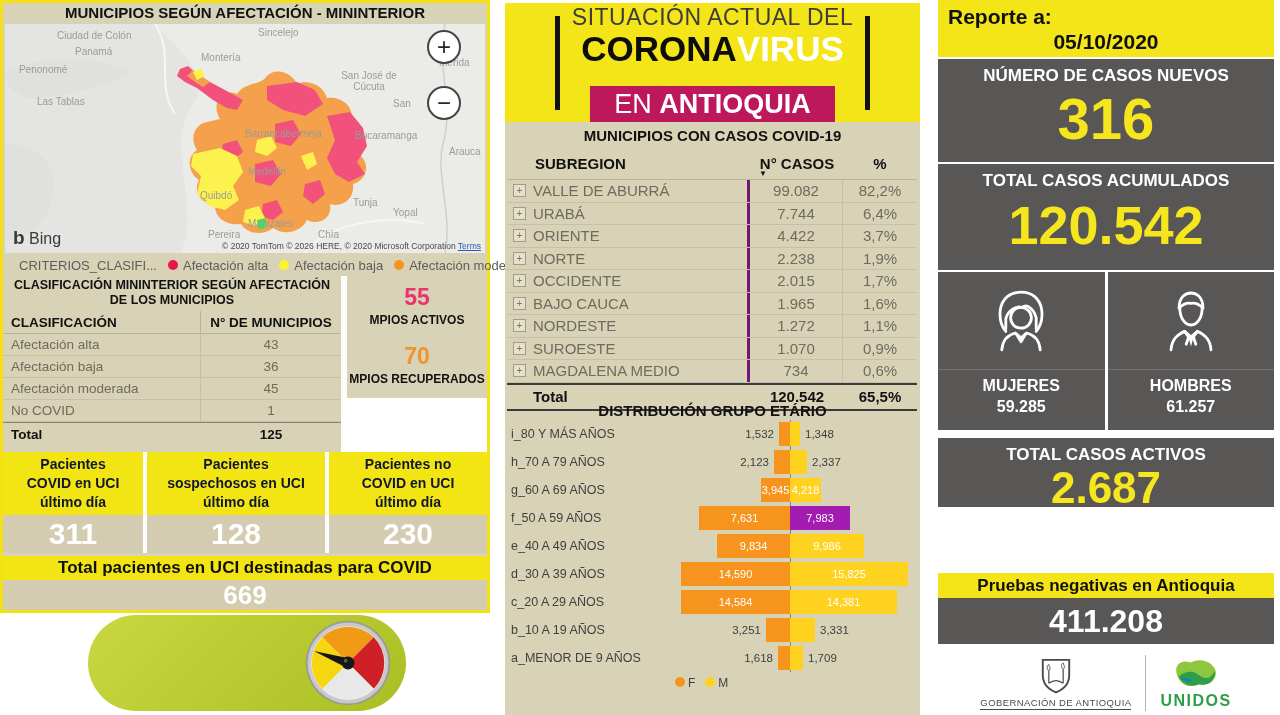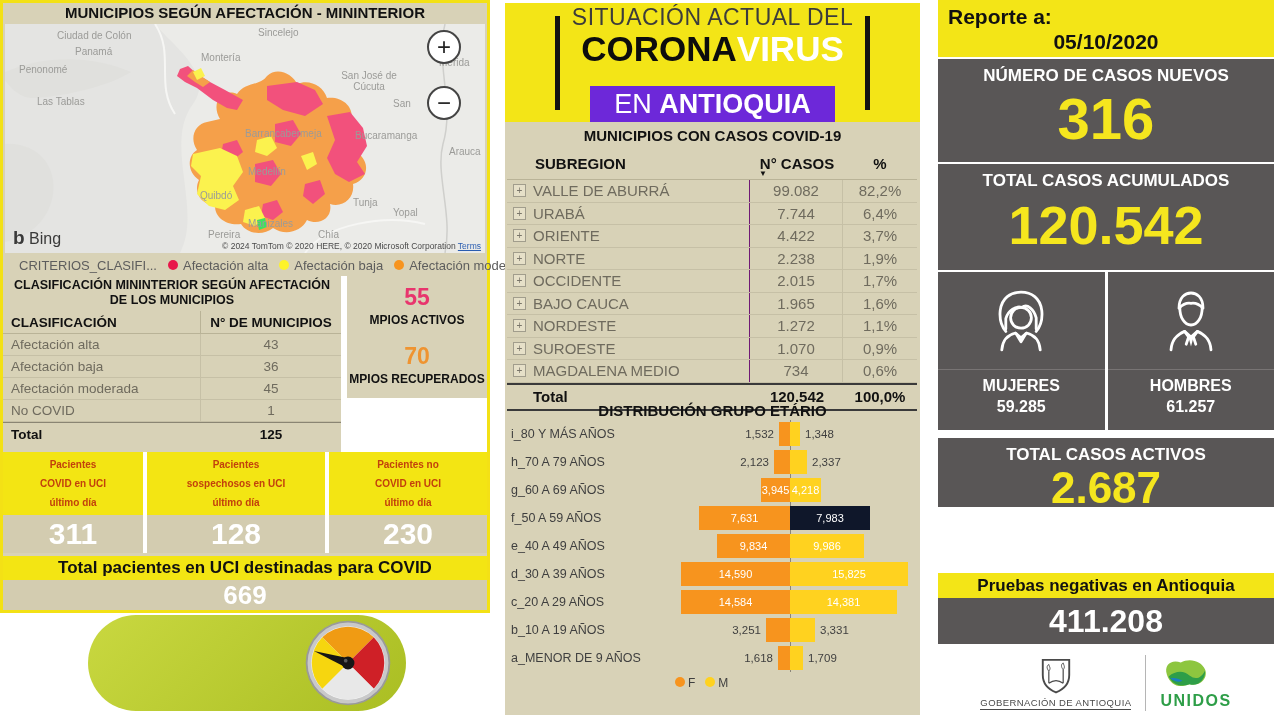--- a/index.html
+++ b/index.html
@@ -42,21 +42,21 @@
   .vgap{position:absolute;left:338px;top:273px;width:6px;height:179px;background:#fff;}
   .statblk{position:absolute;left:344px;top:273px;width:140px;height:122px;text-align:center;}
   .statblk .big{font-size:23px;font-weight:bold;margin-top:8px;}
   .statblk .cap{font-size:12px;font-weight:bold;color:#111;margin-top:2px;}
   .statwhite{position:absolute;left:344px;top:395px;width:140px;height:57px;background:#fff;}
 
   .uci{position:absolute;left:0;top:449px;width:484px;height:101px;display:flex;}
   .uci-col{display:flex;flex-direction:column;}
   .uci-gap{width:4px;background:#fff;}
   .uci-head{background:#f3e513;height:63px;display:flex;flex-direction:column;justify-content:center;
-            text-align:center;font-weight:bold;font-size:10px;color:#c2410c;line-height:19px;}
+            text-align:center;font-weight:bold;font-size:14px;color:#0f172a;line-height:19px;}
   .uci-val{background:#d3ccb0;height:38px;display:flex;align-items:center;justify-content:center;
            color:#fff;font-weight:bold;font-size:30px;}
   .uci-total-label{position:absolute;left:0;top:553px;width:484px;height:24px;background:#f3e513;
                    text-align:center;font-weight:bold;font-size:17px;color:#111;line-height:24px;}
   .uci-total-val{position:absolute;left:0;top:577px;width:484px;height:30px;background:#d3ccb0;
                  text-align:center;font-weight:bold;font-size:26px;color:#fff;line-height:30px;}
 
   .pill{position:absolute;left:88px;top:615px;width:318px;height:96px;border-radius:48px;
         background:linear-gradient(135deg,#c9d840 0%,#aabe23 100%);cursor:pointer;}
   .pill-text{position:absolute;left:32px;top:16px;width:190px;text-align:center;font-weight:bold;
@@ -66,40 +66,40 @@
   
   .center{position:absolute;left:505px;top:0;width:415px;height:715px;}
   .banner{position:absolute;top:3px;left:0;right:0;height:119px;background:#f3e517;
           display:flex;align-items:center;justify-content:center;gap:12px;}
   .bbar{width:5px;height:94px;background:#121212;}
   .banner-txt{text-align:center;}
   .bt1{font-size:23px;color:#3c3c3c;font-weight:500;letter-spacing:.5px;}
   .bt2{font-size:35px;line-height:36px;}
   .bt2 .hard{font-weight:800;color:#0d0d0d;}
   .bt2 .soft{font-weight:600;color:#fff;}
-  .bt3{display:inline-block;background:#6d28d9;color:#fff;font-size:27px;line-height:36px;
+  .bt3{display:inline-block;background:#be185d;color:#fff;font-size:27px;line-height:36px;
        padding:0 24px;margin-top:19px;}
   .bt3 .thin{font-weight:300;}
   .bt3 .hard{font-weight:800;}
   .c-beige{position:absolute;top:122px;left:0;right:0;bottom:0;background:#d8d2b7;}
   .tbl-title{position:absolute;top:5px;left:0;right:0;text-align:center;font-weight:bold;
              font-size:15px;color:#111;}
   .ctable{position:absolute;top:25px;left:2px;right:3px;}
   .thead{display:flex;height:32px;font-weight:bold;font-size:15px;color:#111;
          border-bottom:1px solid #b9b397;}
   .thead .h-sub{flex:1;padding-left:28px;display:flex;align-items:center;}
   .thead .h-cas{width:92px;text-align:center;position:relative;display:flex;align-items:center;justify-content:center;}
   .thead .h-cas .tri{position:absolute;left:8px;bottom:1px;font-size:8px;color:#111;}
   .thead .h-pct{width:74px;display:flex;align-items:center;justify-content:center;}
   .trow{display:flex;height:21.5px;align-items:center;font-size:15px;color:#6f6b5e;
         border-bottom:1px solid #c6c0a6;}
   .trow .exp{width:13px;height:13px;margin:0 7px 0 6px;border:1px solid #a19d8c;background:#e6e0c8;
              font-size:10px;line-height:11px;text-align:center;color:#7a766a;cursor:pointer;box-sizing:border-box;}
   .trow .c-name{flex:1;}
-  .trow .c-val{width:92px;border-left:1px solid #701a75;align-self:stretch;
+  .trow .c-val{width:92px;border-left:3px solid #701a75;align-self:stretch;
                display:flex;align-items:center;justify-content:center;}
   .trow .c-pct{width:74px;text-align:center;border-left:1px solid #c6c0a6;align-self:stretch;
                display:flex;align-items:center;justify-content:center;}
   .ttotal{display:flex;height:24px;align-items:center;font-size:15px;color:#111;font-weight:bold;
           border-top:2px solid #3a3a3a;border-bottom:2px solid #3a3a3a;}
   .ttotal .c-name{flex:1;padding-left:26px;}
   .ttotal .c-val{width:92px;text-align:center;}
   .ttotal .c-pct{width:74px;text-align:center;}
   .chart-title{position:absolute;top:280px;left:0;right:0;text-align:center;font-weight:bold;
                font-size:15px;color:#111;}
@@ -136,21 +136,21 @@
   .fr-v{background:#595656;height:31px;color:#fff;font-weight:bold;font-size:23px;text-align:center;line-height:31px;}
   .neg{position:absolute;top:573px;left:0;right:0;}
   .neg .fr-h{height:25px;}
   .neg .fr-v{height:46px;font-size:32px;line-height:46px;}
   .logos{position:absolute;top:650px;left:0;right:0;height:65px;display:flex;align-items:center;
          justify-content:center;gap:14px;}
   .gob{display:flex;flex-direction:column;align-items:center;}
   .gob-txt{font-size:9.5px;color:#4a4a4a;letter-spacing:.4px;border-bottom:1.5px solid #4a4a4a;
            padding-bottom:1px;margin-top:3px;}
   .logo-div{width:1px;height:56px;background:#b5b5b5;}
-  .unidos{display:flex;flex-direction:column;}
+  .unidos{display:flex;flex-direction:column;align-items:center;}
   .unidos-txt{font-size:16px;font-weight:bold;color:#2e9e48;letter-spacing:1.5px;margin-top:1px;}
 </style>
 </head>
 <body>
 
 <div class="stage">
 
   <div class="left">
     <div class="lp-title">MUNICIPIOS SEGÚN AFECTACIÓN - MININTERIOR</div>
 
@@ -201,21 +201,21 @@
           <span class="map-label" style="left: 348px; top: 173px;">Tunja</span>
           <span class="map-label" style="left: 388px; top: 183px;">Yopal</span>
           <span class="map-label" style="left: 243px; top: 194px;">Manizales</span>
           <span class="map-label" style="left: 203px; top: 205px;">Pereira</span>
           <span class="map-label" style="left: 313px; top: 205px;">Chía</span>
         </div>
       <div class="zoom-btn" style="top:6px;">+</div>
       <div class="zoom-btn" style="top:62px;">−</div>
       <div class="bing"><b>b</b> <span>Bing</span></div>
       <div class="map-copy">
-        <span>© 2024 TomTom © 2020 HERE, © 2020 Microsoft Corporation</span>
+        <span>© 2020 TomTom © 2026 HERE, © 2020 Microsoft Corporation</span>
         <a href="#">Terms</a>
       </div>
     </div>
 
     <div class="legend">
       <span>CRITERIOS_CLASIFI...</span>
       <span class="dot" style="background:#e8174a"></span>
       <span>Afectación alta</span>
       <span class="dot" style="background:#fdf32b"></span>
       <span>Afectación baja</span>
@@ -384,21 +384,21 @@
             <div class="trow">
               <span class="exp">+</span>
               <span class="c-name">MAGDALENA MEDIO</span>
               <span class="c-val">734</span>
               <span class="c-pct">0,6%</span>
             </div>
           </div>
         <div class="ttotal">
           <div class="c-name">Total</div>
           <div class="c-val">120.542</div>
-          <div class="c-pct">100,0%</div>
+          <div class="c-pct">65,5%</div>
         </div>
       </div>
 
       <div class="chart-title">DISTRIBUCIÓN GRUPO ETÁRIO</div>
       <div class="pyr">
         <div class="paxis"></div>
         <div id="pyramid-rows">
             <div class="prow">
               <div class="plabel">i_80 Y MÁS AÑOS</div>
               <div class="pleft">
@@ -435,21 +435,21 @@
               </div>
             </div>
             <div class="prow">
               <div class="plabel">f_50 A 59 AÑOS</div>
               <div class="pleft">
                 <div class="pbar" style="width: 57px; background: rgb(247, 148, 30); padding-left: 34px;">
                   <span class="in">7,631</span>
                 </div>
               </div>
               <div class="pright">
-                <div class="pbar" style="width: 80px; background: #0f172a;">
+                <div class="pbar" style="width: 60px; background: #a21caf;">
                   <span class="in">7,983</span>
                 </div>
               </div>
             </div>
             <div class="prow">
               <div class="plabel">e_40 A 49 AÑOS</div>
               <div class="pleft">
                 <div class="pbar" style="width: 73px; background: rgb(247, 148, 30);">
                   <span class="in">9,834</span>
                 </div>

